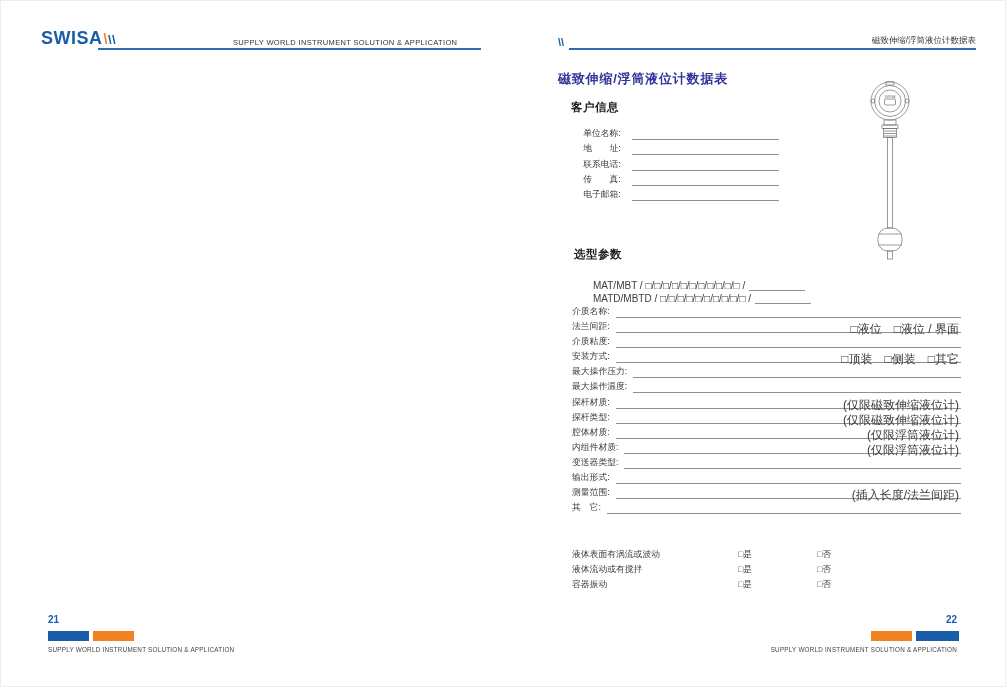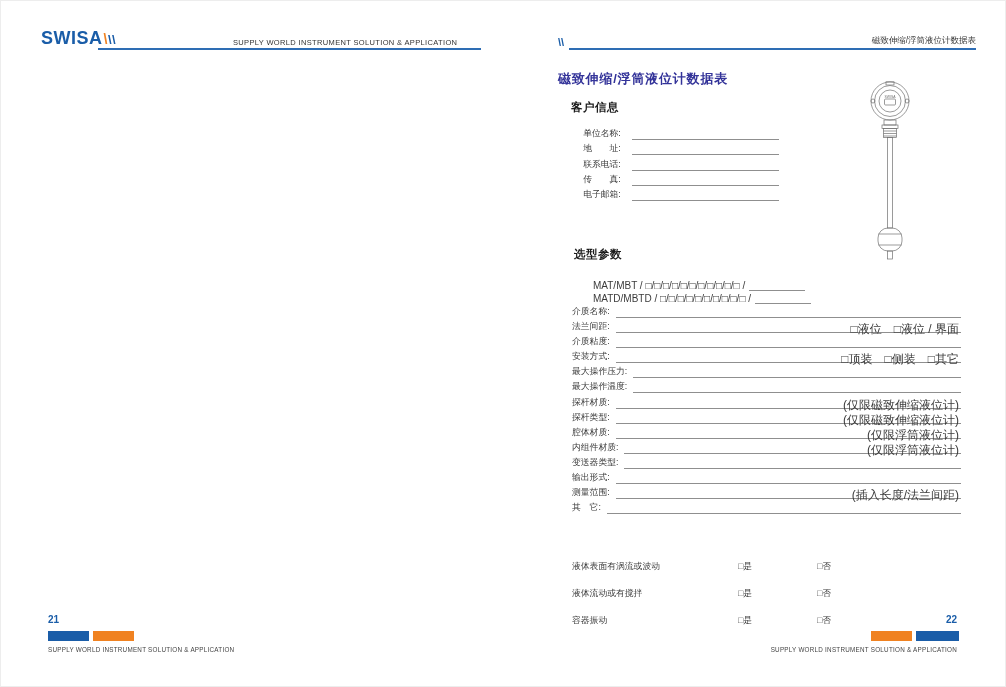--- a/index.html
+++ b/index.html
@@ -40,21 +40,21 @@
   .mline { height:13.6px; display:flex; align-items:flex-end; white-space:pre; }
   .mblank { display:inline-block; width:56px; border-bottom:1px solid #8f8f8f; height:9px; margin-left:4px; }
 
   .prows { position:absolute; left:571px; top:305px; width:389px; }
   .prow { display:flex; height:15.1px; align-items:flex-start; font-size:8.8px; }
   .plabel { margin-right:6px; white-space:pre; }
   .pline { flex:1; border-bottom:1px solid #8f8f8f; text-align:right; height:12px; }
   .pnote { font-size:12px; padding-right:2px; white-space:pre; }
 
   .qrows { position:absolute; left:571px; top:546px; }
-  .qrow { display:flex; height:15.2px; align-items:center; font-size:8.8px;margin-top:12px; }
+  .qrow { display:flex; height:15.2px; align-items:center; font-size:8.8px; }
   .qlabel { width:166px; white-space:pre; }
   .qyes { width:79px; }
 
   .instrument { position:absolute; left:845px; top:80px; }
   .instrument svg { stroke:#707070; stroke-width:.7; fill:none; }
   .instrument text { stroke:none; fill:#707070; font-family:"Liberation Sans",sans-serif; }
 
   
   .pgnum { position:absolute; top:613px; font-size:10px; font-weight:bold; color:#1A5DA8; }
   .pgnum-left { left:47px; }

